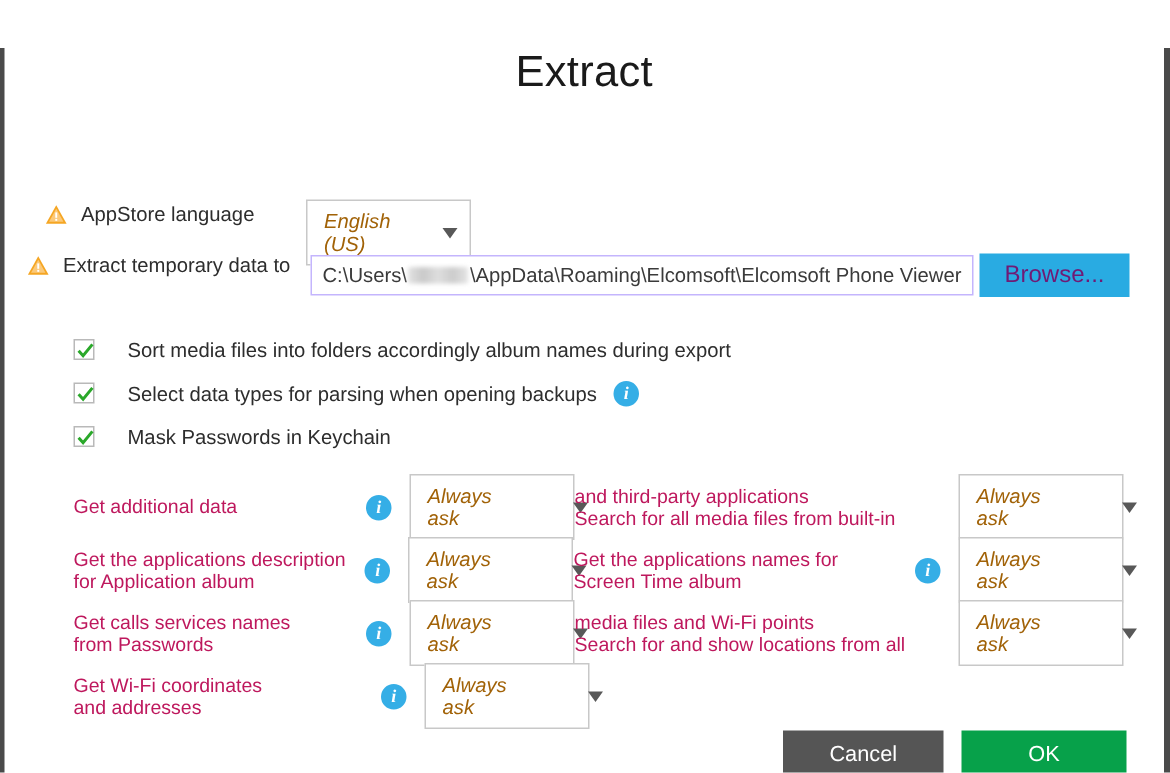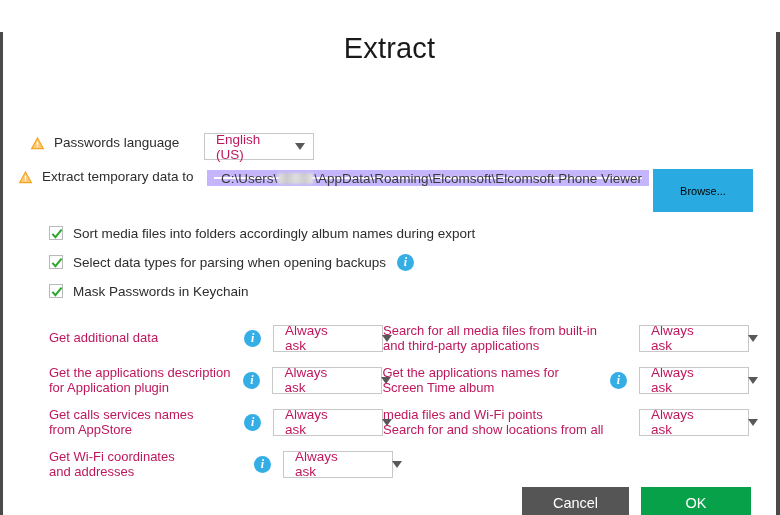--- a/index.html
+++ b/index.html
@@ -73,28 +73,29 @@
     font-size: 13.5px;
     color: #2d2d2d;
     margin-left: 9px;
     white-space: nowrap;
   }
 
   .select-box {
     box-sizing: border-box;
     border: 1px solid #c8c8c8;
     background: #ffffff;
-    height: 27px;
+    height: 44px;
     display: flex;
     align-items: center;
     justify-content: space-between;
     padding: 0 8px 0 11px;
     font-size: 13.5px;
-    color: #be185d;
+    color: #a16207;
     cursor: default;
+    font-style: italic;
   }
   .caret {
     width: 0;
     height: 0;
     border-left: 5.5px solid transparent;
     border-right: 5.5px solid transparent;
     border-top: 7px solid #585858;
     margin-left: 10px;
     flex: 0 0 auto;
   }
@@ -105,22 +106,22 @@
     top: 101px;
     width: 110px;
   }
 
   .path-input {
     box-sizing: border-box;
     position: absolute;
     left: 204px;
     top: 138px;
     width: 442px;
-    height: 16px;
-    border: 7px solid #c4b5fd;
+    height: 27px;
+    border: 1px solid #c4b5fd;
     background: #ffffff;
     display: flex;
     align-items: center;
     padding-left: 7px;
     font-size: 13.5px;
     color: #3a3a3a;
     white-space: nowrap;
   }
   .redacted {
     display: inline-block;
@@ -131,26 +132,26 @@
     filter: blur(1.4px);
     border-radius: 1px;
     vertical-align: middle;
   }
   .browse-btn {
     box-sizing: border-box;
     position: absolute;
     left: 650px;
     top: 137px;
     width: 100px;
-    height: 43px;
+    height: 29px;
     background: #29abe2;
-    color: #000000;
+    color: #701a75;
     border: none;
     font-family: "Liberation Sans", sans-serif;
-    font-size: 11px;
+    font-size: 16px;
     cursor: pointer;
   }
 
   
   .checks { position: absolute; left: 46px; top: 189px; }
   .check-row {
     display: flex;
     align-items: center;
     height: 24px;
     margin-bottom: 5px;
@@ -161,21 +162,21 @@
     height: 14px;
     border: 1px solid #b9b9b9;
     background: #ffffff;
     position: relative;
     flex: 0 0 auto;
   }
   .checkbox svg { position: absolute; left: 1px; top: 1px; }
   .check-label {
     font-size: 13.5px;
     color: #2d2d2d;
-    margin-left: 10px;
+    margin-left: 22px;
     white-space: nowrap;
   }
   .check-row .info-icon { margin-left: 11px; }
 
   
   .opts {
     position: absolute;
     left: 46px;
     top: 285px;
     width: 700px;
@@ -242,21 +243,21 @@
 
   <div class="row-lang">
     <span class="warn-icon">
       <svg width="15" height="14" viewBox="0 0 15 14">
         <path d="M7.5 0.8 L14.4 13.2 L0.6 13.2 Z" fill="#f5a623"></path>
         <path d="M7.5 3.2 L12.3 11.9 L2.7 11.9 Z" fill="#fbc97a"></path>
         <rect x="6.85" y="5.6" width="1.3" height="3.6" fill="#ffffff"></rect>
         <rect x="6.85" y="9.9" width="1.3" height="1.3" fill="#ffffff"></rect>
       </svg>
     </span>
-    <span class="row-label">Passwords language</span>
+    <span class="row-label">AppStore language</span>
   </div>
 
   <div class="select-box" id="lang-select">
     <span>English (US)</span>
     <span class="caret"></span>
   </div>
 
   <div class="row-path">
     <span class="warn-icon">
       <svg width="15" height="14" viewBox="0 0 15 14">
@@ -321,38 +322,38 @@
         <span class="info-icon opt-icon-slot">i</span>
       </div>
       <div class="opt-cell">
         <div class="select-box opt-select">
           <span>Always ask</span>
           <span class="caret"></span>
         </div>
       </div>
       <div class="opt-cell opt-right">
         <div class="opt-text">
+          <div>and third-party applications</div>
           <div>Search for all media files from built-in</div>
-          <div>and third-party applications</div>
         </div>
       </div>
       <div class="opt-cell spacer-icon"></div>
       <div class="opt-cell">
         <div class="select-box opt-select">
           <span>Always ask</span>
           <span class="caret"></span>
         </div>
       </div>
     </div>
 
     <div class="opt-row">
       <div class="opt-cell opt-left">
         <div class="opt-text">
           <div>Get the applications description</div>
-          <div>for Application plugin</div>
+          <div>for Application album</div>
         </div>
       </div>
       <div class="opt-cell">
         <span class="info-icon opt-icon-slot">i</span>
       </div>
       <div class="opt-cell">
         <div class="select-box opt-select">
           <span>Always ask</span>
           <span class="caret"></span>
         </div>
@@ -371,21 +372,21 @@
           <span>Always ask</span>
           <span class="caret"></span>
         </div>
       </div>
     </div>
 
     <div class="opt-row">
       <div class="opt-cell opt-left">
         <div class="opt-text">
           <div>Get calls services names</div>
-          <div>from AppStore</div>
+          <div>from Passwords</div>
         </div>
       </div>
       <div class="opt-cell">
         <span class="info-icon opt-icon-slot">i</span>
       </div>
       <div class="opt-cell">
         <div class="select-box opt-select">
           <span>Always ask</span>
           <span class="caret"></span>
         </div>

